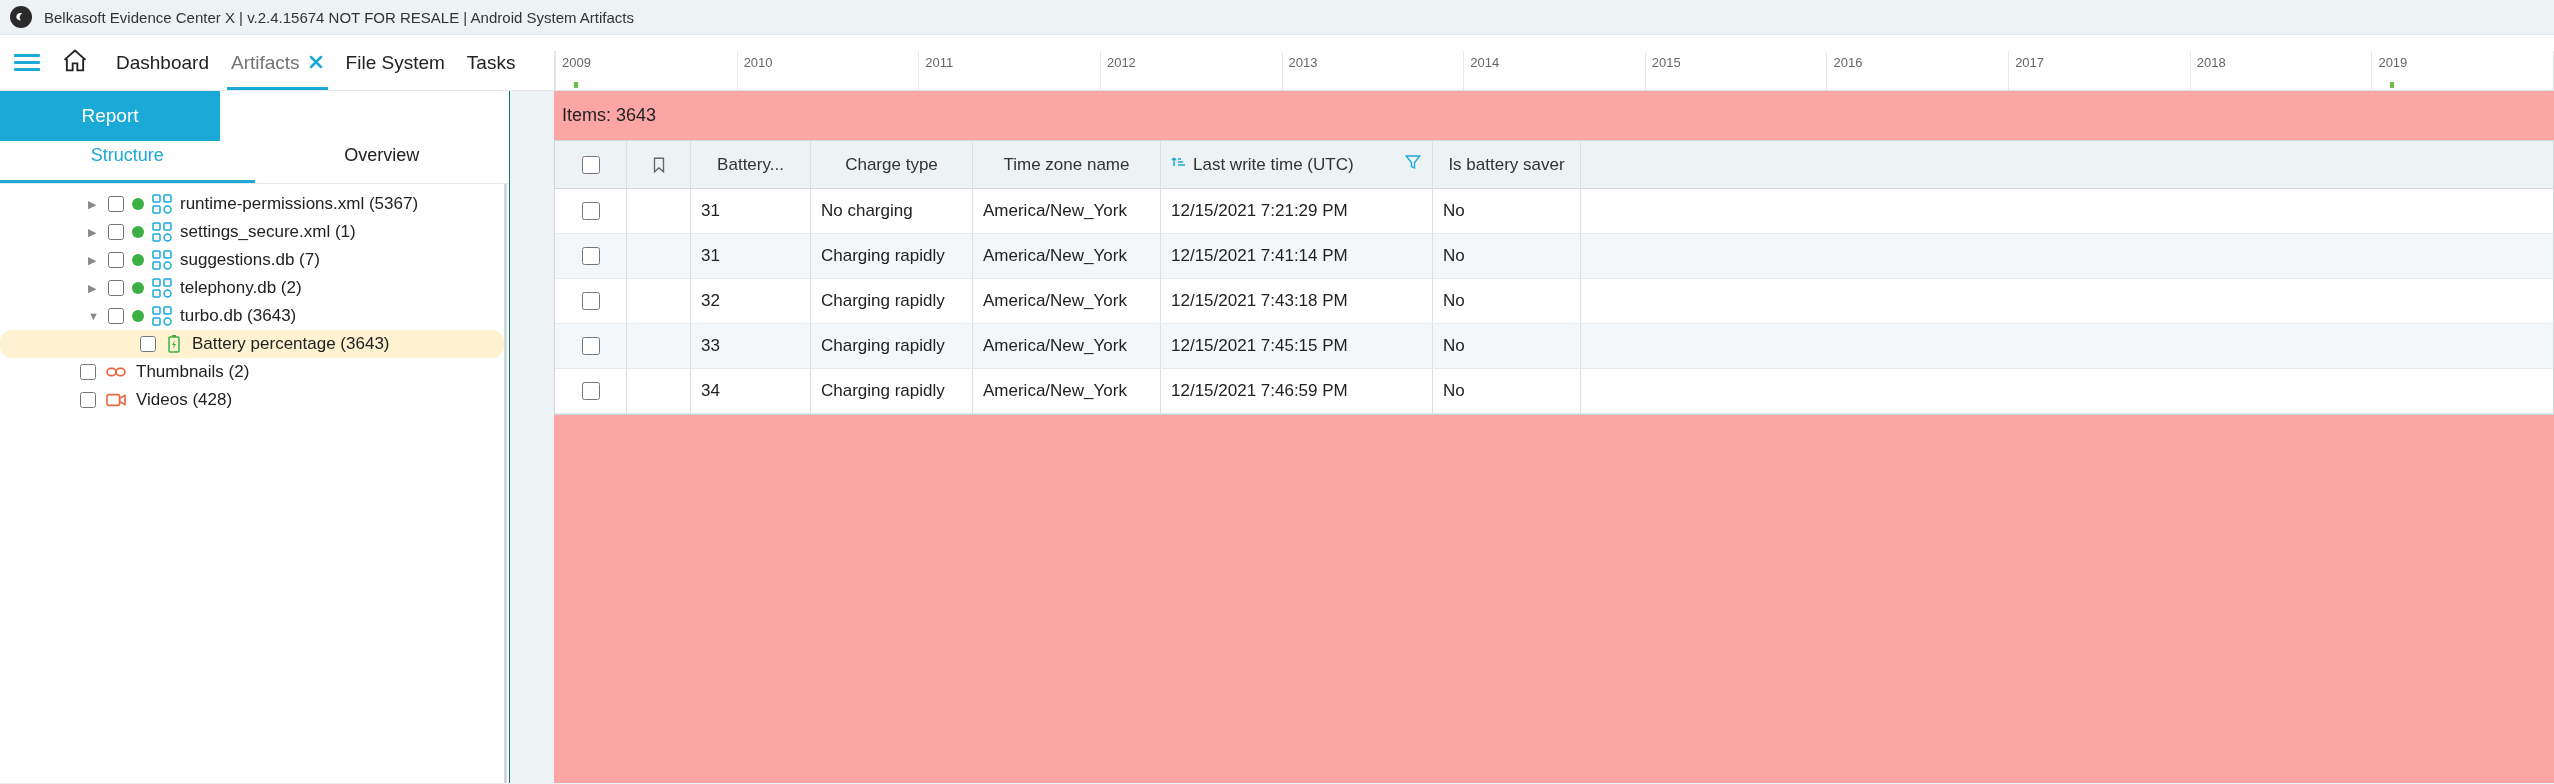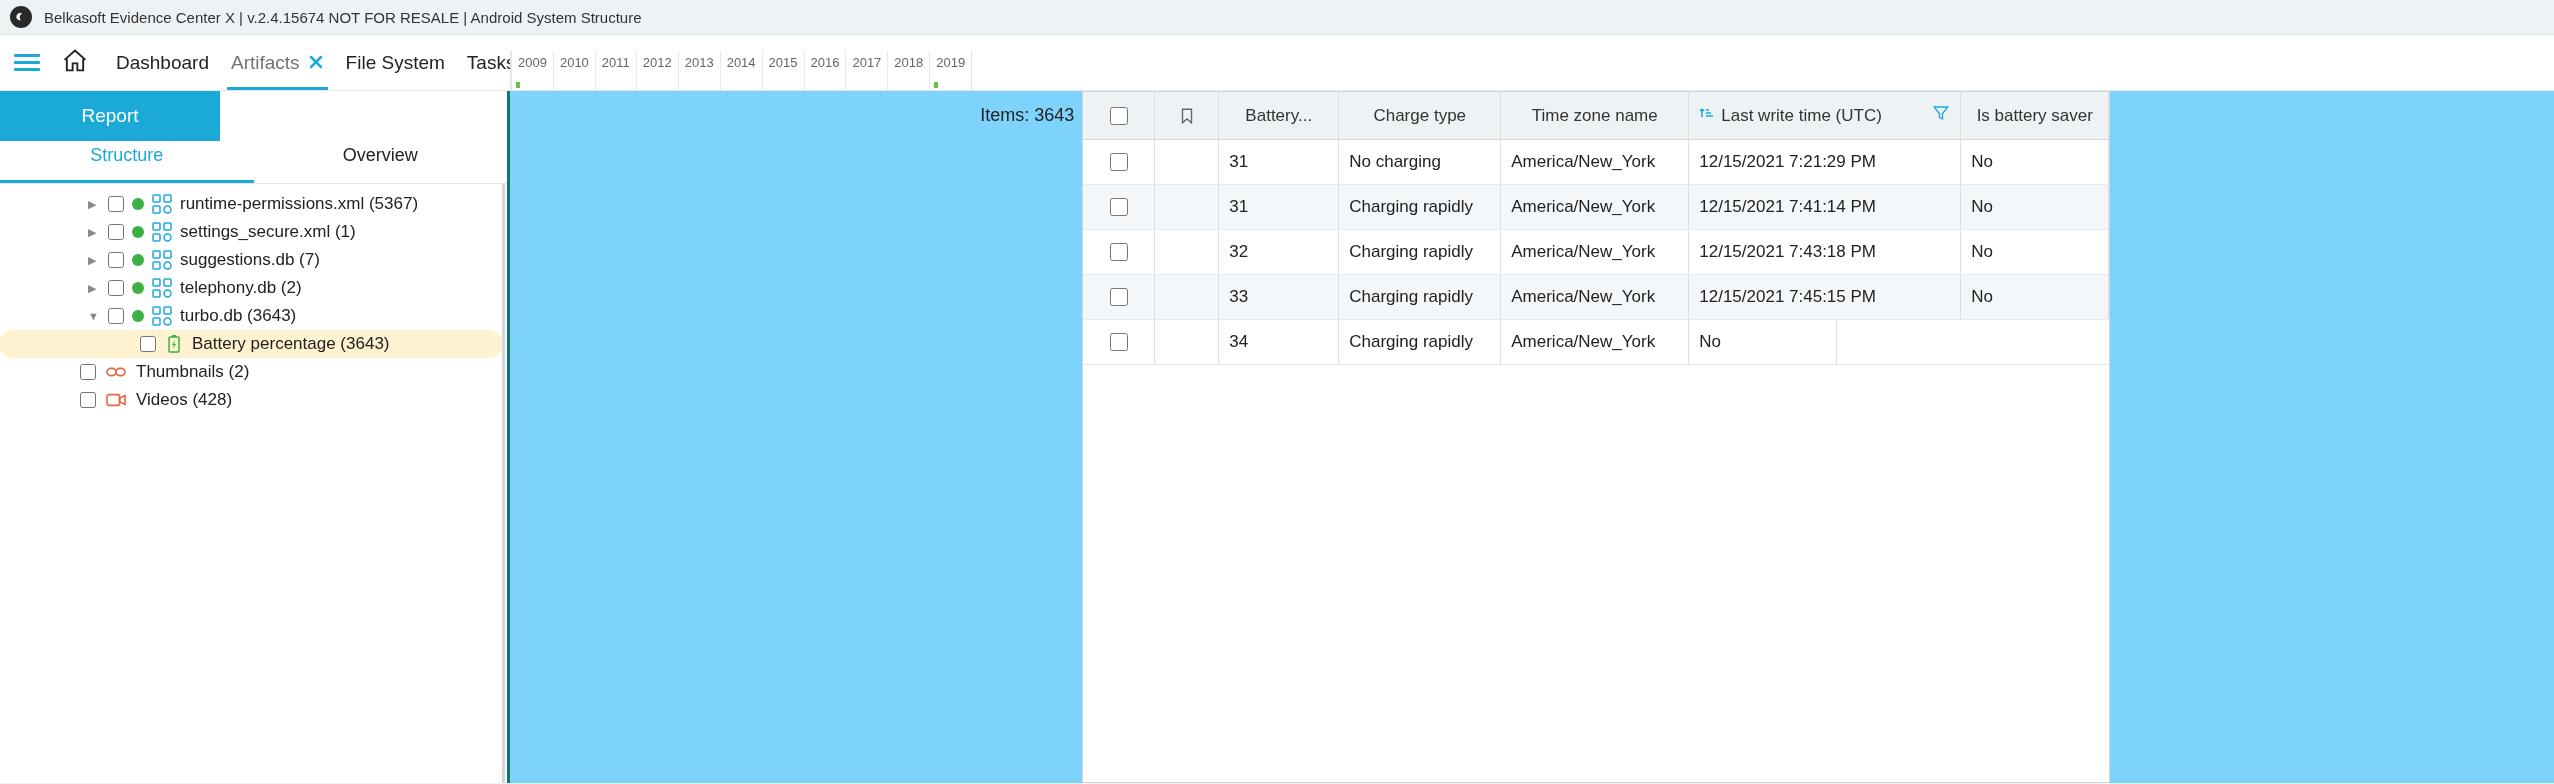--- a/index.html
+++ b/index.html
@@ -19,21 +19,21 @@
   .nav-tabs { display: flex; gap: 14px; align-items: center; }
   .nav-tab { font-size: 19px; color: #222; padding: 14px 4px; cursor: pointer; position: relative; display: flex; align-items: center; gap: 8px; }
   .nav-tab.active { color: #737373; }
   .nav-tab.active::after { content: ''; position: absolute; bottom: 0; left: 0; right: 0; height: 3px; background: #1ba9d8; }
   .nav-tab .close { font-size: 22px; font-weight: bold; }
   
   
   .main { display: flex; height: calc(100vh - 92px); }
   
   
-  .sidebar { width: 510px; background: #fff; display: flex; flex-direction: column; border-right: 3px solid #0f766e; }
+  .sidebar { width: 510px; background: #fff; display: flex; flex-direction: column; border-right: 1px solid #0f766e; }
   .report-btn { background: #1ba9d8; color: #fff; text-align: center; padding: 14px; font-size: 19px; cursor: pointer; width: 220px; }
   .timeline-row { display: flex; height: 40px; }
   .timeline-spacer { width: 220px; }
   .timeline { flex: 1; background: #fff; border: 1px solid #dde3e7; border-top: none; position: relative; display: flex; }
   .timeline .year { flex: 1; border-left: 1px solid #e5e9ec; font-size: 13px; color: #666; padding: 4px 6px; position: relative; }
   .timeline .year .tick { position: absolute; bottom: 2px; left: 10%; width: 4px; height: 6px; background: #6bbf4a; }
   
   .side-tabs { display: flex; border-bottom: 1px solid #e5e9ec; }
   .side-tab { flex: 1; text-align: center; padding: 14px; font-size: 18px; cursor: pointer; }
   .side-tab.active { color: #1ba9d8; border-bottom: 3px solid #1ba9d8; }
@@ -46,21 +46,21 @@
   .tree-item .caret { position: absolute; left: 88px; width: 10px; font-size: 11px; color: #888; }
   .tree-item.hascaret { padding-left: 108px; }
   .tree-item input[type=checkbox] { width: 16px; height: 16px; }
   .tree-item .dot { width: 12px; height: 12px; border-radius: 50%; background: #3cb043; flex-shrink: 0; }
   .tree-item .grid-icon { width: 20px; height: 20px; flex-shrink: 0; }
   .tree-item .battery-icon { width: 20px; height: 20px; flex-shrink: 0; }
   .tree-item .link-icon { width: 22px; height: 18px; flex-shrink: 0; }
   .tree-item .video-icon { width: 22px; height: 18px; flex-shrink: 0; }
   
   
-  .content { flex: 1; background: #7dd3fc; display: flex; flex-direction: row; }
+  .content { flex: 1; background: #fca5a5; display: flex; flex-direction: column; margin-left: 44px; }
   .items-count { padding: 14px 8px; font-size: 18px; color: #222; }
   .table { background: #fff; border: 1px solid #d0d6da; display: flex; flex-direction: column; }
   .thead { display: flex; background: #edf2f5; border-bottom: 1px solid #d0d6da; }
   .th, .td { padding: 12px 10px; border-right: 1px solid #d9dfe3; font-size: 17px; display: flex; align-items: center; }
   .th { color: #333; justify-content: center; gap: 6px; }
   .col-check { width: 72px; justify-content: center; }
   .col-bookmark { width: 64px; justify-content: center; }
   .col-battery { width: 120px; }
   .col-charge { width: 162px; }
   .col-tz { width: 188px; }
@@ -77,21 +77,21 @@
 </style>
 </head>
 <body>
 
 <div class="titlebar">
   <div class="logo">
     <svg viewBox="0 0 24 24" fill="none">
         <path d="M4 12 C4 6 10 4 14 6 C10 8 8 14 12 18 C8 18 4 16 4 12 Z" fill="#fff"></path>
       </svg>
   </div>
-  <div class="title">Belkasoft Evidence Center X | v.2.4.15674 NOT FOR RESALE | Android System Structure</div>
+  <div class="title">Belkasoft Evidence Center X | v.2.4.15674 NOT FOR RESALE | Android System Artifacts</div>
 </div>
 
 <div class="navbar">
   <div class="hamburger">
     <span></span>
       <span></span>
       <span></span>
   </div>
   <div class="home-icon">
     <svg width="30" height="28" viewBox="0 0 24 24" fill="none" stroke="#222" stroke-width="1.6">
@@ -315,19 +315,20 @@
             <div class="td col-saver">No</div>
           </div>
           <div class="tr">
             <div class="td col-check">
               <input type="checkbox" style="">
             </div>
             <div class="td col-bookmark"></div>
             <div class="td col-battery">34</div>
             <div class="td col-charge">Charging rapidly</div>
             <div class="td col-tz">America/New_York</div>
+            <div class="td col-time">12/15/2021 7:46:59 PM</div>
             <div class="td col-saver">No</div>
           </div>
         </div>
     </div>
   </div>
 
 </div>
 
 </body></html>

